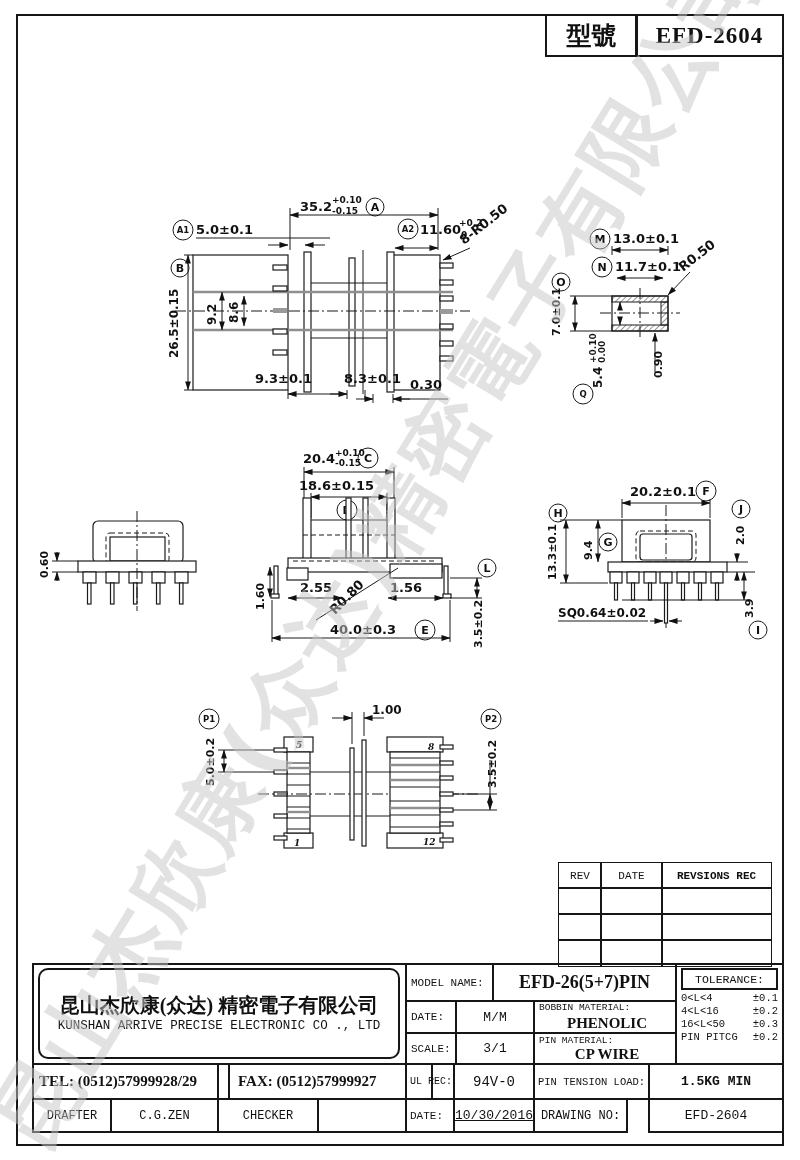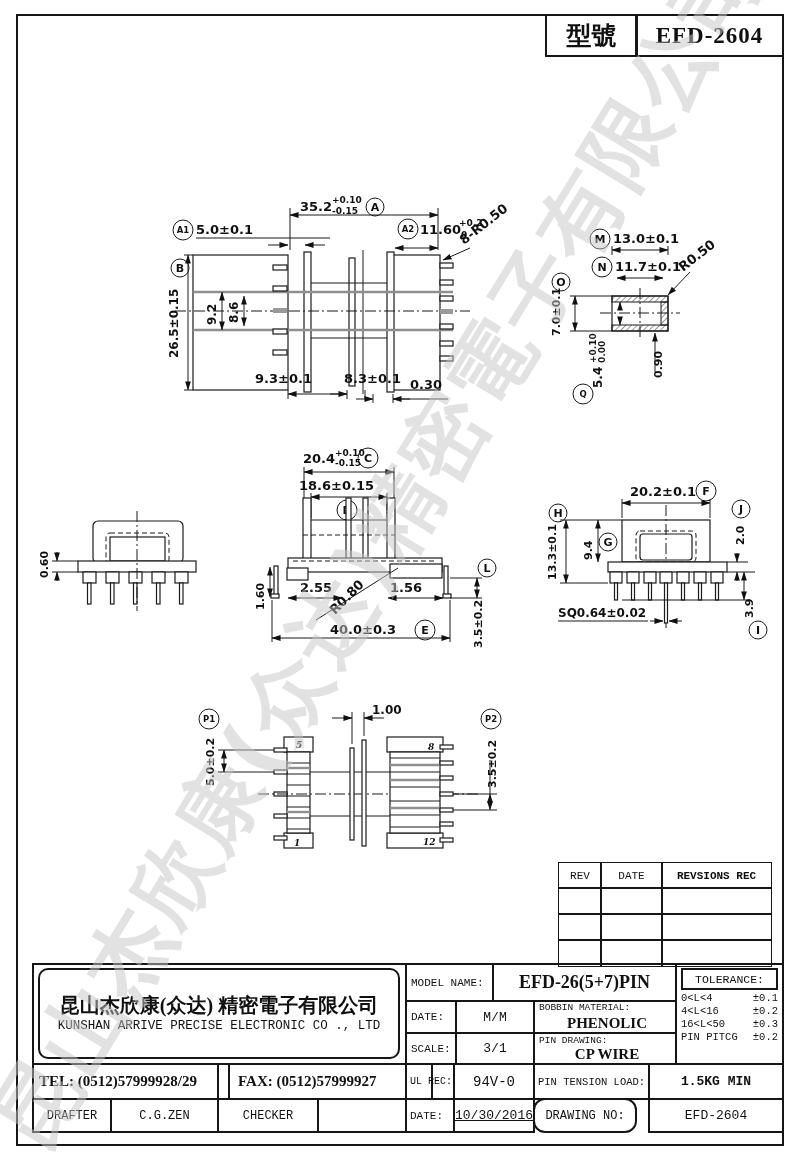--- a/index.html
+++ b/index.html
@@ -450,21 +450,21 @@
     <span class="mono" style="font-size:9.5px;">BOBBIN MATERIAL:</span>
     <span class="serifb" style="font-size:15px;align-self:center;">PHENOLIC</span>
     </div>
   <div class="cell mono" style="left:405px;top:1032px;width:52px;height:33px;font-size:11px;padding-left:4px;">
     <span>SCALE:</span>
     </div>
   <div class="cell center mono" style="left:455px;top:1032px;width:80px;height:33px;font-size:13px;">
     <span style="width:100%;text-align:center;">3/1</span>
     </div>
   <div class="cell" style="left:533px;top:1032px;width:144px;height:33px;flex-direction:column;align-items:flex-start;justify-content:center;padding-left:4px;">
-    <span class="mono" style="font-size:9.5px;">PIN DRAWING:</span>
+    <span class="mono" style="font-size:9.5px;">PIN MATERIAL:</span>
     <span class="serifb" style="font-size:15px;align-self:center;">CP WIRE</span>
     </div>
 
   <div class="cell" style="left:675px;top:963px;width:109px;height:102px;flex-direction:column;align-items:stretch;">
     <div style="border-bottom:2px solid #161616;margin:3px 4px 0 4px;border:2px solid #161616;text-align:center;" class="mono">
       <span style="font-size:11.5px;">TOLERANCE:</span></div>
     <div class="mono" style="font-size:10.5px;display:flex;justify-content:space-between;padding:2px 4px 0 4px;">
       <span>0&lt;L&lt;4</span>
       <span>±0.1</span>
       </div>
@@ -494,21 +494,21 @@
   <div class="cell center mono" style="left:648px;top:1063px;width:136px;height:37px;font-size:13px;font-weight:bold;">
     <span style="width:100%;text-align:center;">1.5KG MIN</span>
     </div>
 
   <div class="cell mono" style="left:405px;top:1098px;width:50px;height:35px;font-size:11px;padding-left:3px;">
     <span>DATE:</span>
     </div>
   <div class="cell center mono" style="left:453px;top:1098px;width:82px;height:35px;font-size:13px;text-decoration:underline;">
     <span style="width:100%;text-align:center;">10/30/2016</span>
     </div>
-  <div class="cell center mono" style="left:533px;top:1098px;width:104px;height:35px;font-size:12px;border-radius:12px;">
+  <div class="cell center mono" style="left:533px;top:1098px;width:95px;height:35px;font-size:12px;">
     <span style="width:100%;text-align:center;">DRAWING NO:</span>
     </div>
   <div class="cell center mono" style="left:648px;top:1098px;width:136px;height:35px;font-size:13px;">
     <span style="width:100%;text-align:center;">EFD-2604</span>
     </div>
 </div>
 
 <div id="watermark">昆山杰欣康(众达)精密電子有限公司</div>
 
 </body></html>

